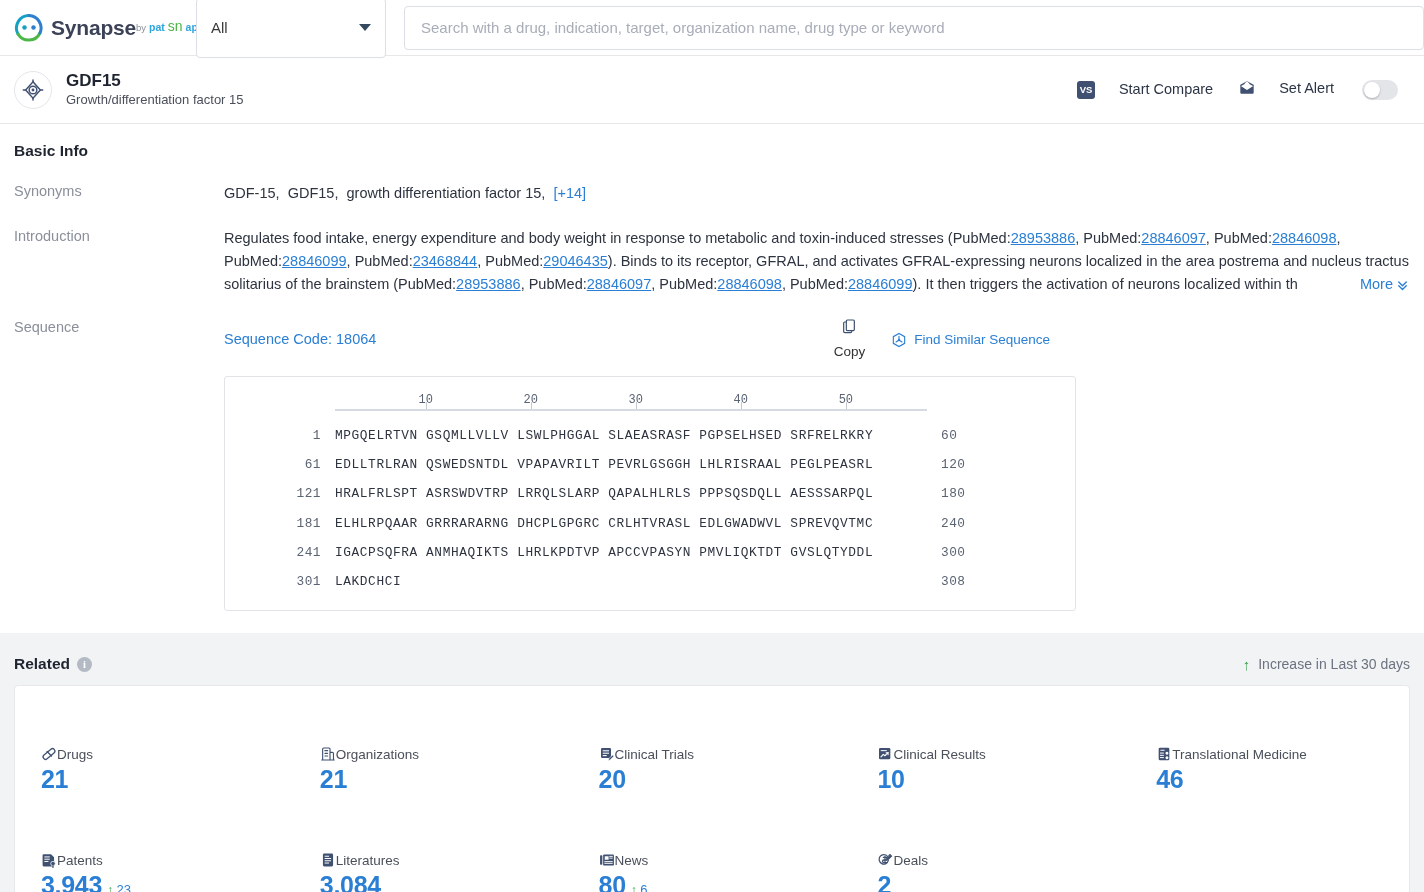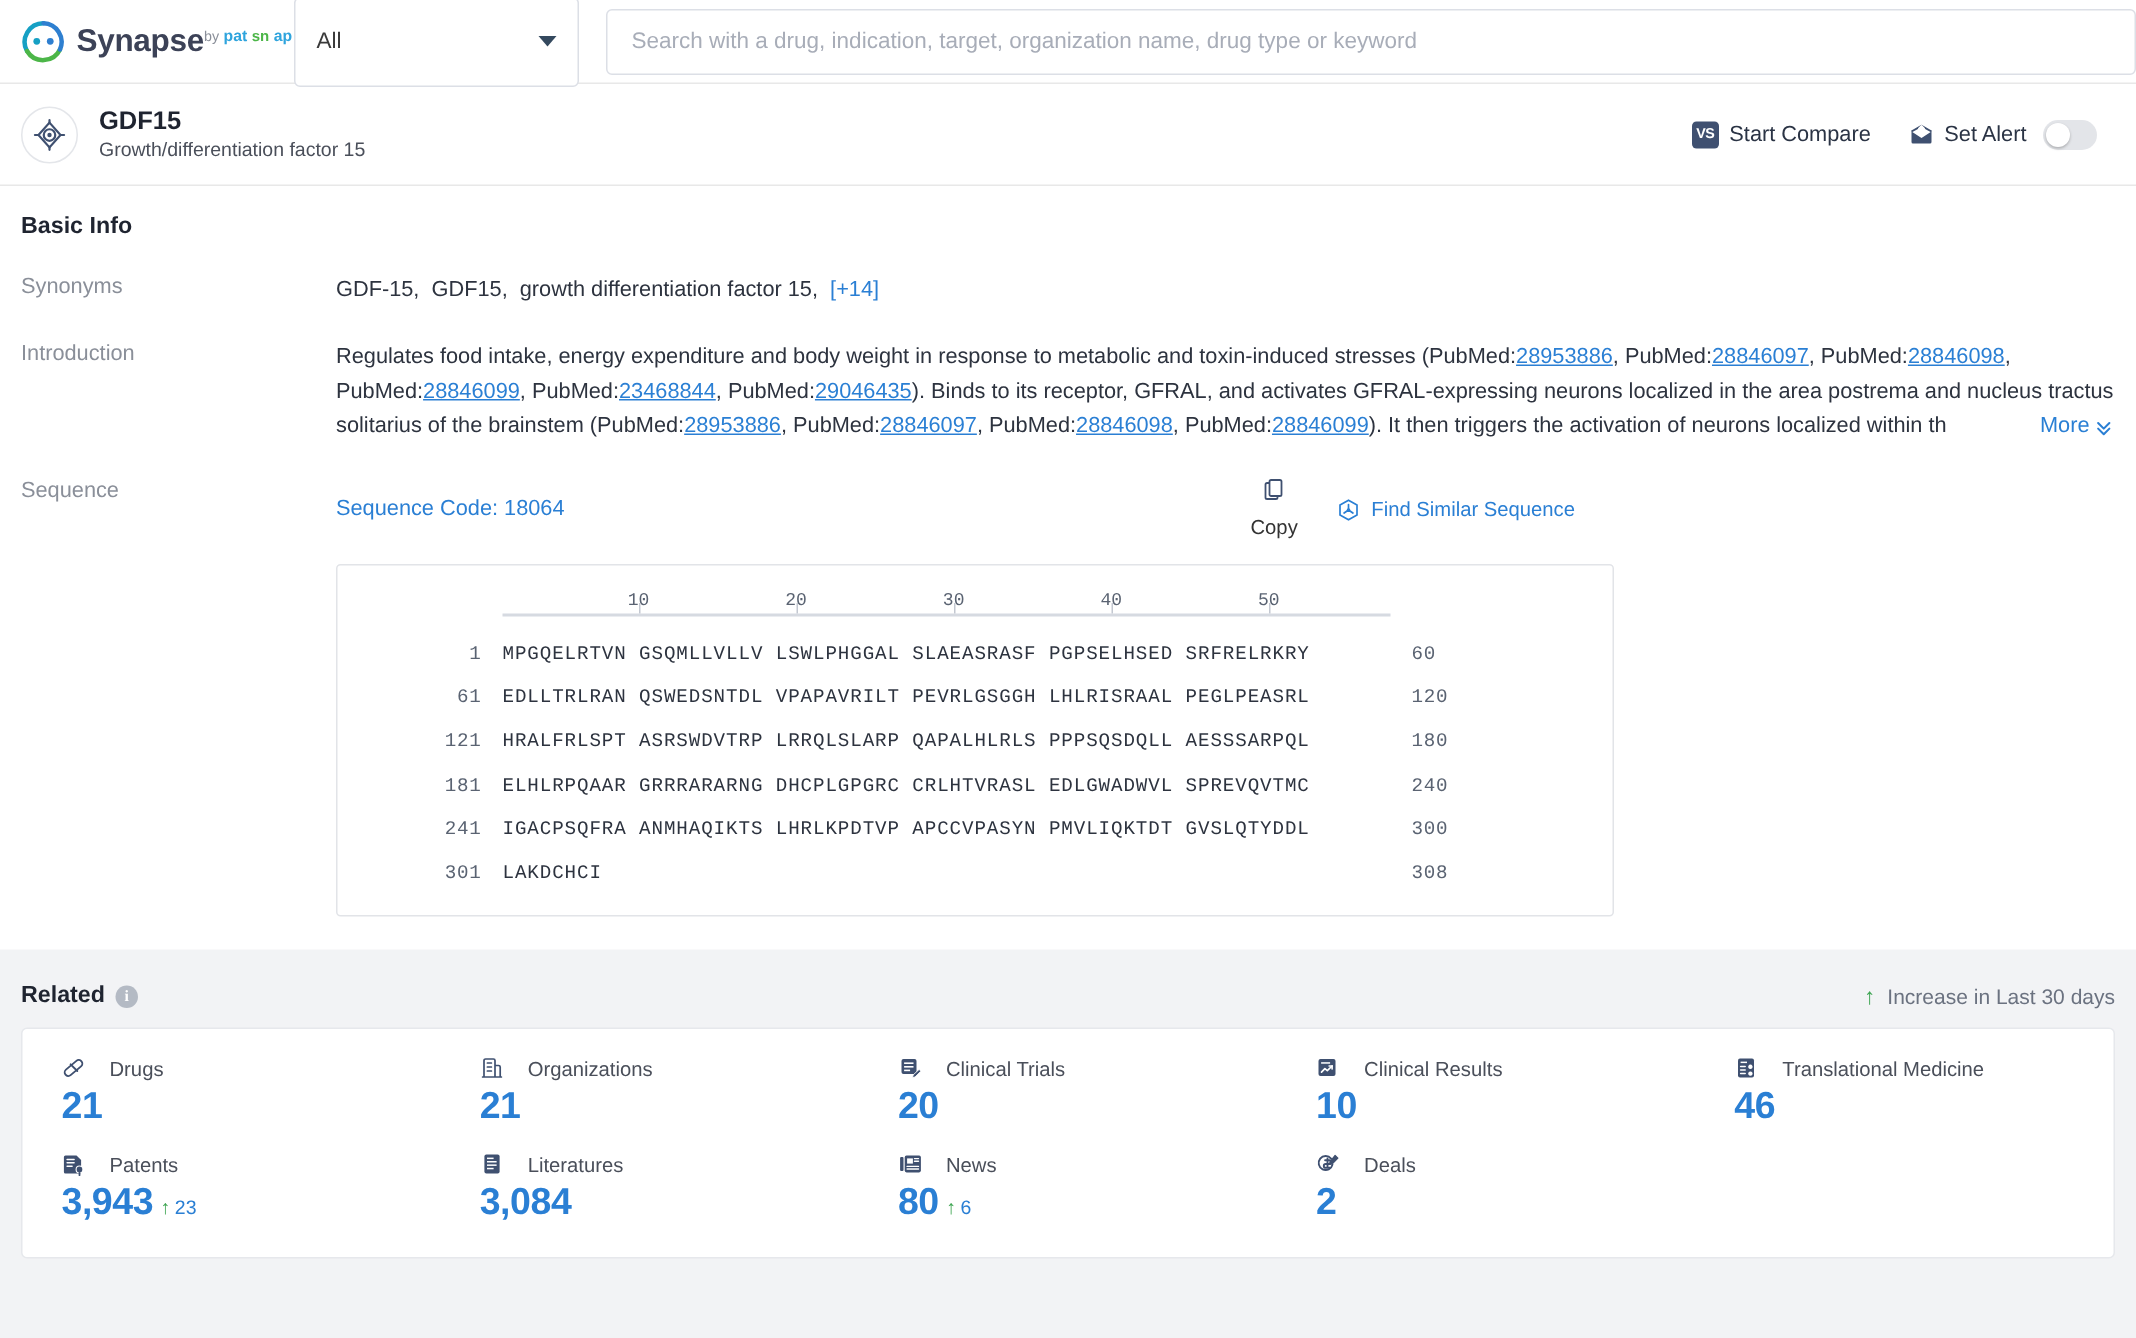--- a/index.html
+++ b/index.html
@@ -18,21 +18,21 @@
     display:flex; align-items:center;
     border-bottom:1px solid #e8e8e8;
     padding: 0 0 0 14px;
   }
   .logo-wrap { display:flex; align-items:center; gap:7px; width:160px; }
   .logo-mark { width:30px; height:30px; flex:0 0 30px; }
   .logo-text { display:flex; flex-direction:row; line-height:1; }
   .logo-name { font-size:21px; font-weight:700; color:#3c4257; letter-spacing:-0.2px; }
   .logo-sub { font-size:9.5px; margin-top:2px; color:#8a8f99; display:flex; gap:3px; align-items:baseline;}
   .logo-sub .ps1 { color:#2fa4dd; font-weight:700; font-size:10.5px; }
-  .logo-sub .ps2 { color:#4cb648; font-weight:700; font-size:10px; }
+  .logo-sub .ps2 { color:#4cb648; font-weight:400; font-size:14px; }
   .logo-sub .ps3 { color:#2fa4dd; font-weight:700; font-size:10.5px; }
 
   .scope-select {
     width:190px; height:60px; margin-left:22px;
     border:1px solid #dcdfe6; border-radius:4px; background:#fff;
     display:flex; align-items:center; justify-content:space-between;
     padding: 12px 14px; font-size:15px; color:#3a3a3a; cursor:pointer;
   }
   .caret { width:0;height:0;border-left:6px solid transparent;border-right:6px solid transparent;border-top:7px solid #34495e; }
 
@@ -53,21 +53,21 @@
     display:flex; align-items:center; padding:0 14px;
   }
   .entity-icon {
     width:38px;height:38px;border-radius:50%;border:1px solid #e4e6ea;
     display:flex;align-items:center;justify-content:center;flex:0 0 38px;
   }
   .entity-title-wrap { margin-left:14px; }
   .entity-title { font-size:17px; font-weight:700; color:#1f2430; line-height:1.25; }
   .entity-sub { font-size:13px; color:#4a4f5a; line-height:1.3; margin-top:1px;}
   .header-actions { margin-left:auto; display:flex; align-items:center; gap:26px; padding-right:12px;}
-  .hact { display:flex; align-items:center; gap:7px; font-size:14.5px; color:#2b3445; cursor:pointer;}
+  .hact { display:flex; align-items:flex-start; gap:24px; font-size:14.5px; color:#2b3445; cursor:pointer;}
   .vs-badge {
     width:18px;height:18px;border-radius:3px;background:#3f5070;color:#fff;
     font-size:9.5px;font-weight:700;display:flex;align-items:center;justify-content:center;
     letter-spacing:-0.3px;
   }
   .toggle {
     width:36px;height:20px;border-radius:10px;background:#e3e5e9;position:relative;cursor:pointer;
     margin-left:4px;
   }
   .toggle:after{content:"";position:absolute;left:2px;top:2px;width:16px;height:16px;border-radius:50%;background:#fff;box-shadow:0 1px 2px rgba(0,0,0,.25);}
@@ -126,21 +126,21 @@
   }
   .increase-note { margin-left:auto; display:flex; align-items:center; gap:8px; font-size:14px; color:#6b7280;}
   .uparrow { color:#3ea552; font-size:15px; line-height:1; }
 
   .related-card {
     background:#fff; border:1px solid #e6e8ec; border-radius:4px;
     margin:12px 14px 0 14px; padding:18px 0 22px 0;
   }
   .stat-grid { display:grid; grid-template-columns: repeat(5, 1fr); row-gap:16px;}
   .stat { padding-left:26px; cursor:pointer;}
-  .stat-head { display:flex; align-items:center; gap:16px; }
+  .stat-head { display:flex; align-items:center; gap:0;margin-top:42px; }
   .stat-label { font-size:13.5px; color:#4a4f5a; }
   .stat-num-row { display:flex; align-items:baseline; gap:5px; margin-top:3px;}
   .stat-num { font-size:25px; font-weight:700; color:#2a7fd4; letter-spacing:-0.3px;}
   .stat-delta { display:flex; align-items:center; gap:3px; }
   .delta-arrow { color:#3ea552; font-size:13px; line-height:1;}
   .delta-num { font-size:13px; color:#2a7fd4; }
   .ic { width:16px;height:16px;flex:0 0 16px;display:block; }
 </style>
 </head>
 <body>

